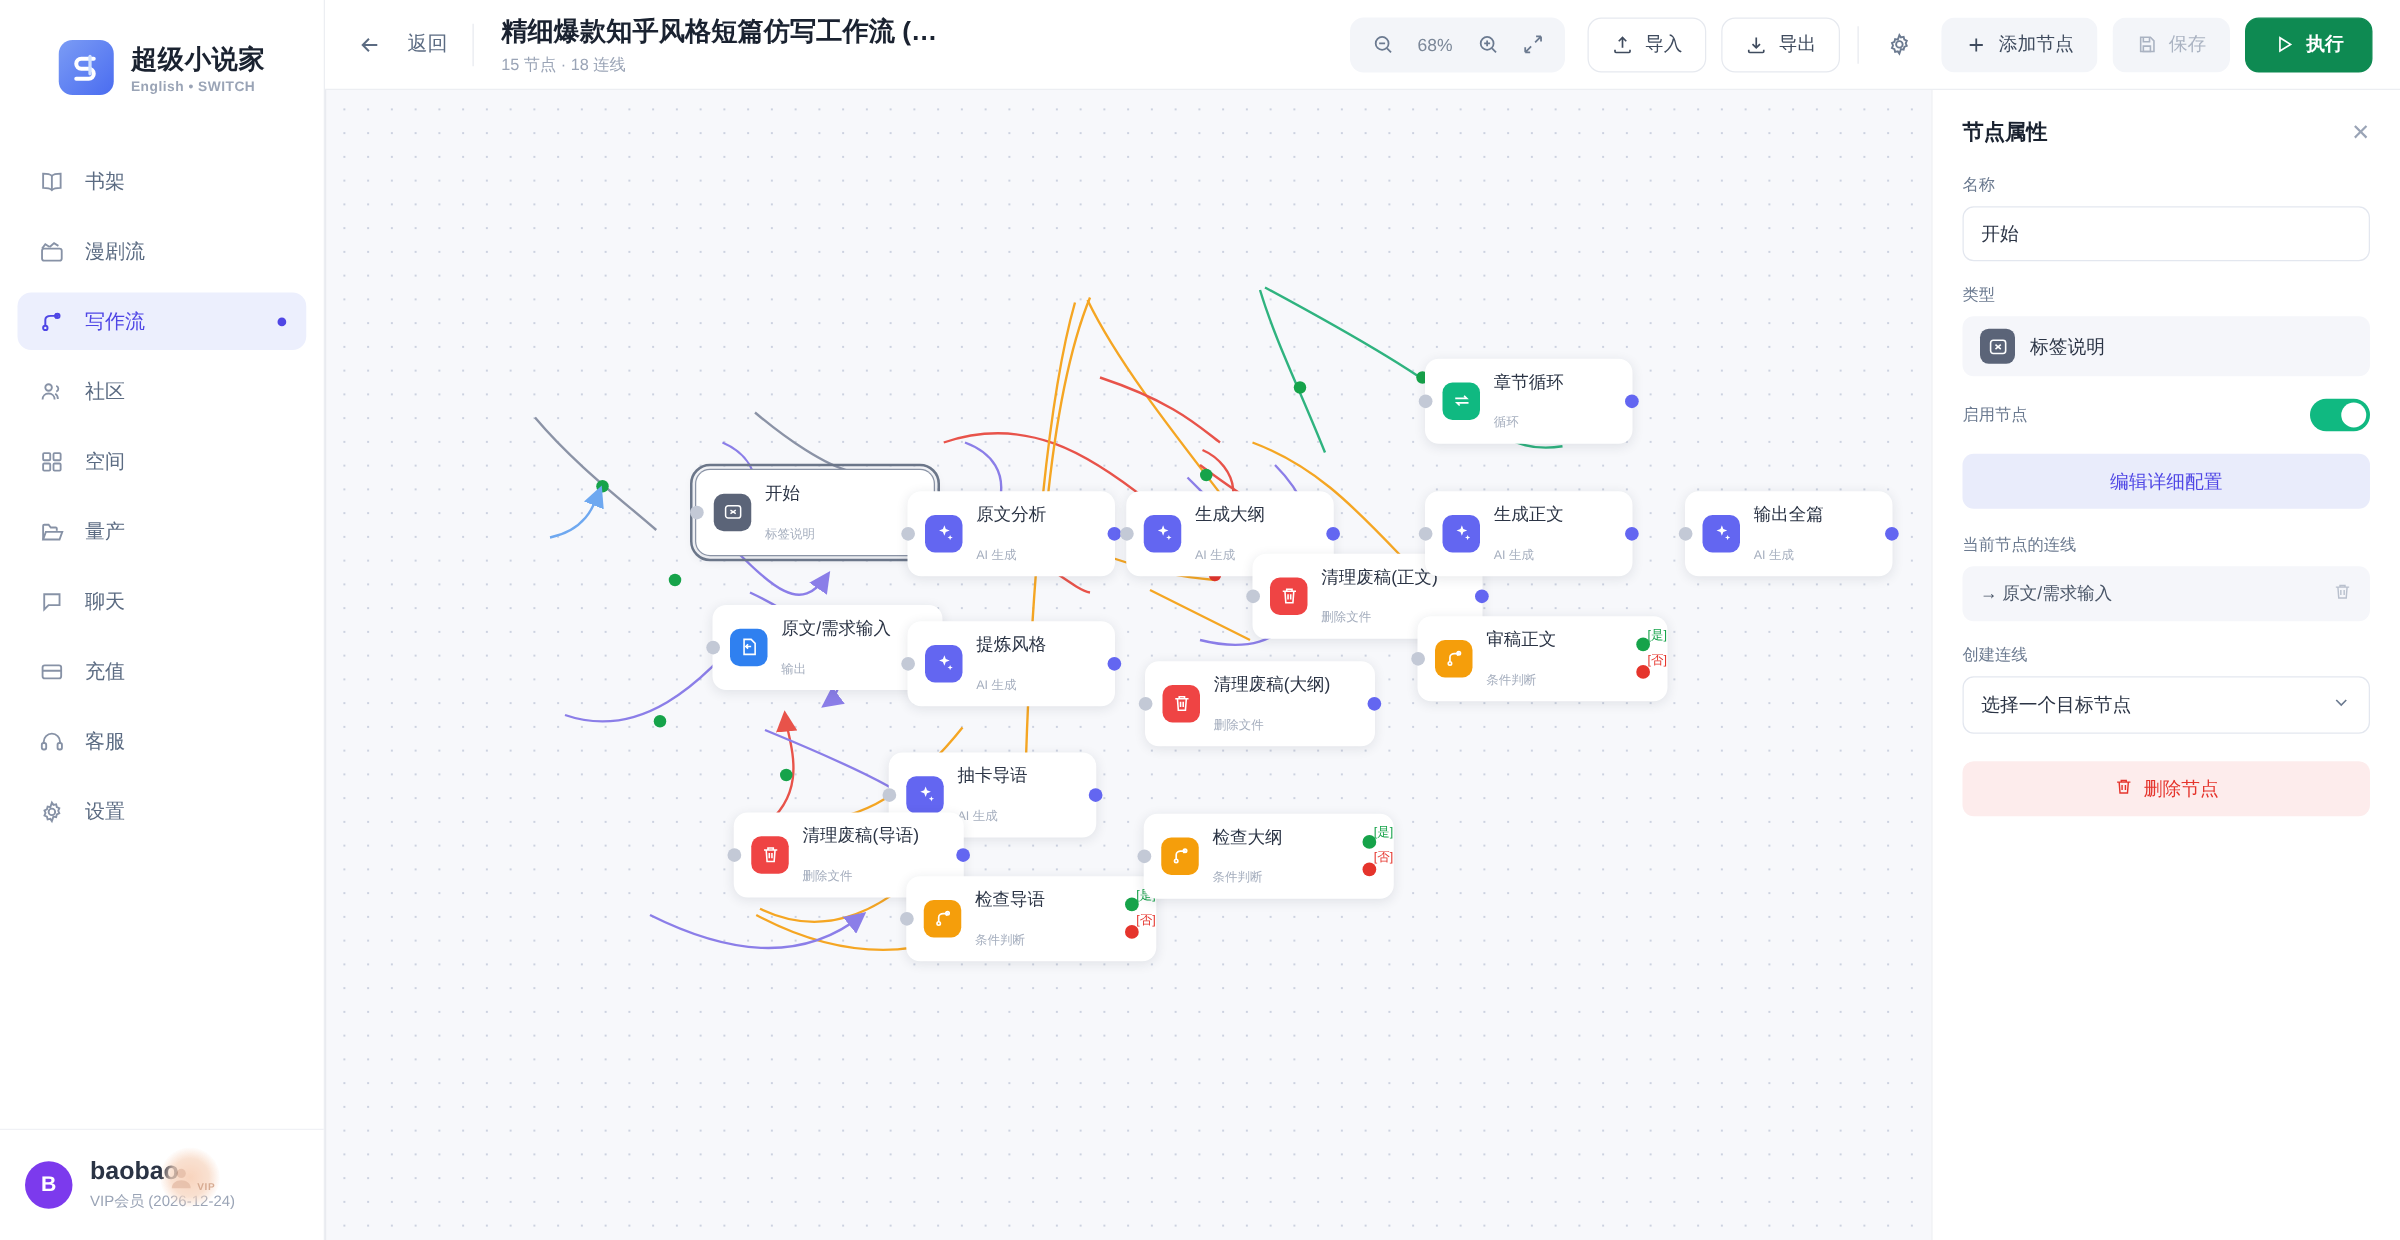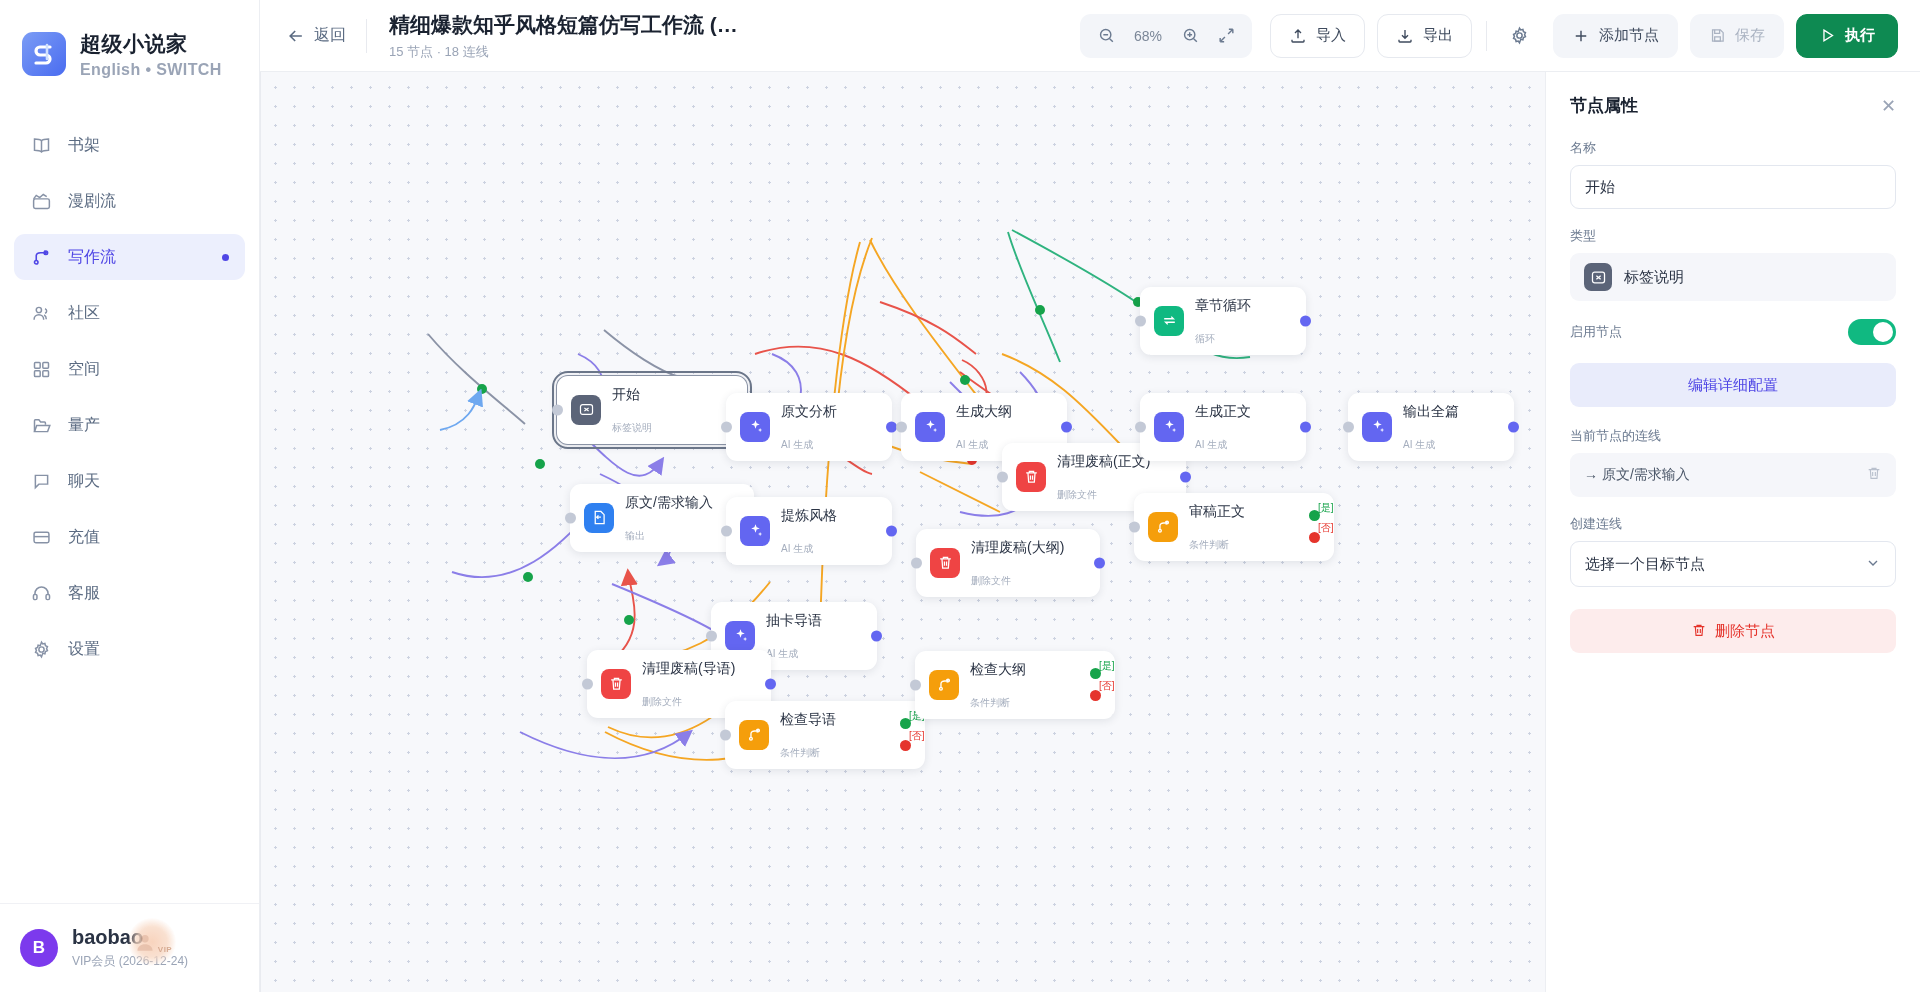--- a/index.html
+++ b/index.html
@@ -7,28 +7,28 @@
   body {
     font-family: "Liberation Sans", "DejaVu Sans", sans-serif;
     background:#ffffff; color:#1f2937;
     -webkit-font-smoothing: antialiased;
   }
   .app { display:flex; width:1920px; height:992px; }
 
   
   .sidebar { width:260px; height:992px; background:#fff; border-right:1px solid #eceef2;
              display:flex; flex-direction:column; flex:0 0 260px; }
-  .brand { height:108px; display:flex; align-items:center; gap:14px; padding:0 22px; }
+  .brand { height:108px; display:flex; align-items:center; gap:14px; padding:0 22px;justify-content:center; }
   .logo { width:44px; height:44px; border-radius:11px;
           background:linear-gradient(135deg,#7b9cf5,#4a6cf0); position:relative;
           display:flex; align-items:center; justify-content:center; }
   .logo svg { display:block; }
   .brand-text { display:flex; flex-direction:column; gap:3px; }
   .brand-title { font-size:21px; font-weight:700; color:#1a2230; letter-spacing:.5px; }
-  .brand-sub { font-size:16px; color:#9aa4b6; letter-spacing:.4px; font-weight:600; }
+  .brand-sub { font-size:11px; color:#9aa4b6; letter-spacing:.4px; font-weight:600; }
 
   .nav { padding:14px 14px 0 14px; flex:1; }
   .nav-item { display:flex; align-items:center; gap:16px; height:46px;
               padding:0 16px; border-radius:11px; margin-bottom:10px;
               color:#5b6ava; color:#5b6b82; font-size:16px; cursor:pointer; }
   .nav-item .ico { width:22px; height:22px; display:flex; align-items:center; justify-content:center; color:#8792a6; }
   .nav-item.active { background:#eceffd; color:#4f46e5; position:relative; }
   .nav-item.active .ico { color:#4f46e5; }
   .nav-item.active .dot { position:absolute; right:16px; width:7px; height:7px;
                           border-radius:50%; background:#4f46e5; }
@@ -40,21 +40,21 @@
   .uvip { font-size:12px; color:#9aa4b6; margin-top:4px; }
   .vipbadge { position:absolute; left:128px; top:14px; width:48px; height:48px; border-radius:50%;
               background:radial-gradient(circle,#f6c6a8 0%, #f8d7c2 45%, rgba(250,235,225,0) 72%);
               display:flex; align-items:center; justify-content:center; opacity:.75; }
   .vipbadge .vtxt { font-size:8px; color:#c98f6e; font-weight:700; margin-top:14px; letter-spacing:.5px;}
 
   
   .main { flex:1; display:flex; flex-direction:column; min-width:0; }
   .topbar { height:72px; background:#fff; border-bottom:1px solid #eceef2;
             display:flex; align-items:center; padding:0 22px 0 26px; gap:0; }
-  .back { display:flex; align-items:center; gap:8px; color:#5b6b82; font-size:16px; cursor:pointer; padding-right:20px; }
+  .back { display:flex; align-items:center; gap:20px; color:#5b6b82; font-size:16px; cursor:pointer; padding-right:20px; }
   .divider-v { width:1px; height:34px; background:#e8eaef; margin-right:22px; }
   .title-wrap { display:flex; flex-direction:column; gap:4px; max-width:430px; }
   .wf-title { font-size:21px; font-weight:700; color:#1a2230; white-space:nowrap; overflow:hidden; text-overflow:ellipsis;}
   .wf-meta { font-size:13px; color:#9aa4b6; }
   .spacer { flex:1; }
 
   .zoomgroup { display:flex; align-items:center; gap:4px; background:#f3f5f9;
                border-radius:11px; padding:6px 10px; margin-right:18px; }
   .zbtn { width:32px; height:32px; border-radius:8px; display:flex; align-items:center;
           justify-content:center; color:#6b7a90; cursor:pointer; }

